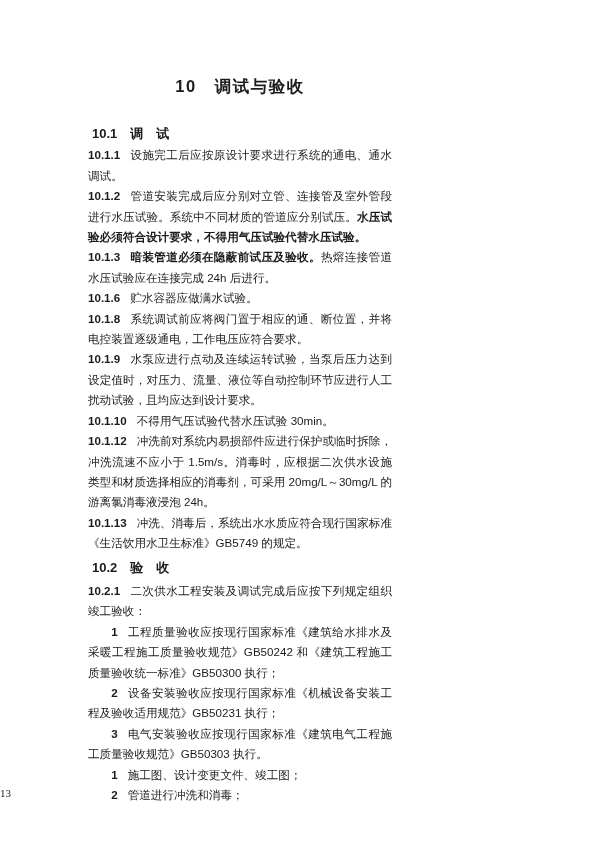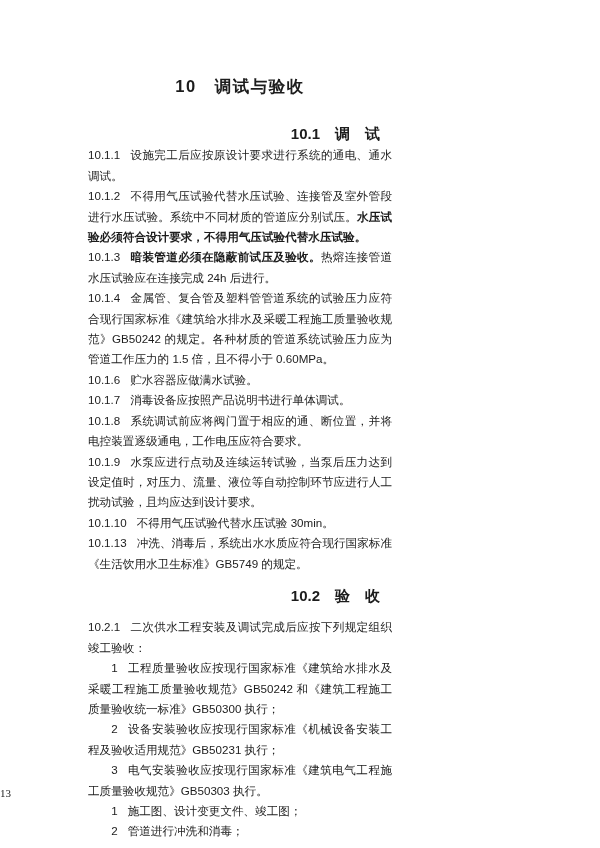--- a/index.html
+++ b/index.html
@@ -21,34 +21,34 @@
     line-height:20px;
     letter-spacing:1.5px;
     white-space:pre;
   }
   .content{
     font-size:11.6px;
     line-height:19.4px;
     text-align:justify;
   }
   .section-heading{
-    text-align:right;
+    text-align:left;
     font-family:"Liberation Sans","DejaVu Sans",sans-serif;
     font-weight:700;
-    font-size:15px;
+    font-size:13px;
     line-height:19.4px;
-    margin:12px;
+    margin:4px;
     white-space:pre;
   }
   .content > .section-heading:first-child{margin-top:28px;margin-bottom:2px;}
   p.clause, p.subitem{margin:0;}
   p.subitem{text-indent:2em;}
   .num{
     font-family:"Liberation Sans","DejaVu Sans",sans-serif;
-    font-weight:400;
+    font-weight:700;
     padding-right:10px;
   }
   .seg{font-family:Liberation Sans, sans-serif;}
   .seg.b{
     font-weight:700;
     font-family:"Liberation Sans","DejaVu Sans",sans-serif;
   }
   .page-number{
     position:absolute;
     left:0;top:786px;
@@ -60,28 +60,27 @@
 </style>
 </head>
 <body>
 
 <div class="page">
   <div class="chapter-title">10　调试与验收</div>
 
   <div class="content">
       <h2 class="section-heading">10.1　调　试</h2>
       <p class="clause"><span class="num">10.1.1</span><span class="seg">设施完工后应按原设计要求进行系统的通电、通水调试。</span></p>
-      <p class="clause"><span class="num">10.1.2</span><span class="seg">不得用气压试验代替水压试验、连接管及室外管段进行水压试验。系统中不同材质的管道应分别试压。</span><span class="seg b">水压试验必须符合设计要求，不得用气压试验代替水压试验。</span></p>
+      <p class="clause"><span class="num">10.1.2</span><span class="seg">管道安装完成后应分别对立管、连接管及室外管段进行水压试验。系统中不同材质的管道应分别试压。</span><span class="seg b">水压试验必须符合设计要求，不得用气压试验代替水压试验。</span></p>
       <p class="clause"><span class="num">10.1.3</span><span class="seg b">暗装管道必须在隐蔽前试压及验收。</span><span class="seg">热熔连接管道水压试验应在连接完成 24h 后进行。</span></p>
-      <p class="clause"><span class="num">10.1.4</span><span class="seg">金属管、复合管及塑料管管道系统的试验压力应符合现行国家标准《建筑给水排水及采暖工程施工质量验收规范》GB50242 的规定。各种材质的管道系统试验压力应为管道工作压力的 1.5 倍，且不得小于 0.60MPa。</span></p>
       <p class="clause"><span class="num">10.1.6</span><span class="seg">贮水容器应做满水试验。</span></p>
-      <p class="clause"><span class="num">10.1.7</span><span class="seg">消毒设备应按照产品说明书进行单体调试。</span></p>
       <p class="clause"><span class="num">10.1.8</span><span class="seg">系统调试前应将阀门置于相应的通、断位置，并将电控装置逐级通电，工作电压应符合要求。</span></p>
       <p class="clause"><span class="num">10.1.9</span><span class="seg">水泵应进行点动及连续运转试验，当泵后压力达到设定值时，对压力、流量、液位等自动控制环节应进行人工扰动试验，且均应达到设计要求。</span></p>
       <p class="clause"><span class="num">10.1.10</span><span class="seg">不得用气压试验代替水压试验 30min。</span></p>
+      <p class="clause"><span class="num">10.1.12</span><span class="seg">冲洗前对系统内易损部件应进行保护或临时拆除，冲洗流速不应小于 1.5m/s。消毒时，应根据二次供水设施类型和材质选择相应的消毒剂，可采用 20mg/L～30mg/L 的游离氯消毒液浸泡 24h。</span></p>
       <p class="clause"><span class="num">10.1.13</span><span class="seg">冲洗、消毒后，系统出水水质应符合现行国家标准《生活饮用水卫生标准》GB5749 的规定。</span></p>
       <h2 class="section-heading">10.2　验　收</h2>
       <p class="clause"><span class="num">10.2.1</span><span class="seg">二次供水工程安装及调试完成后应按下列规定组织竣工验收：</span></p>
       <p class="subitem"><span class="num">1</span><span class="seg">工程质量验收应按现行国家标准《建筑给水排水及采暖工程施工质量验收规范》GB50242 和《建筑工程施工质量验收统一标准》GB50300 执行；</span></p>
       <p class="subitem"><span class="num">2</span><span class="seg">设备安装验收应按现行国家标准《机械设备安装工程及验收适用规范》GB50231 执行；</span></p>
       <p class="subitem"><span class="num">3</span><span class="seg">电气安装验收应按现行国家标准《建筑电气工程施工质量验收规范》GB50303 执行。</span></p>
       <p class="subitem"><span class="num">1</span><span class="seg">施工图、设计变更文件、竣工图；</span></p>
       <p class="subitem"><span class="num">2</span><span class="seg">管道进行冲洗和消毒；</span></p>
     </div>
 

